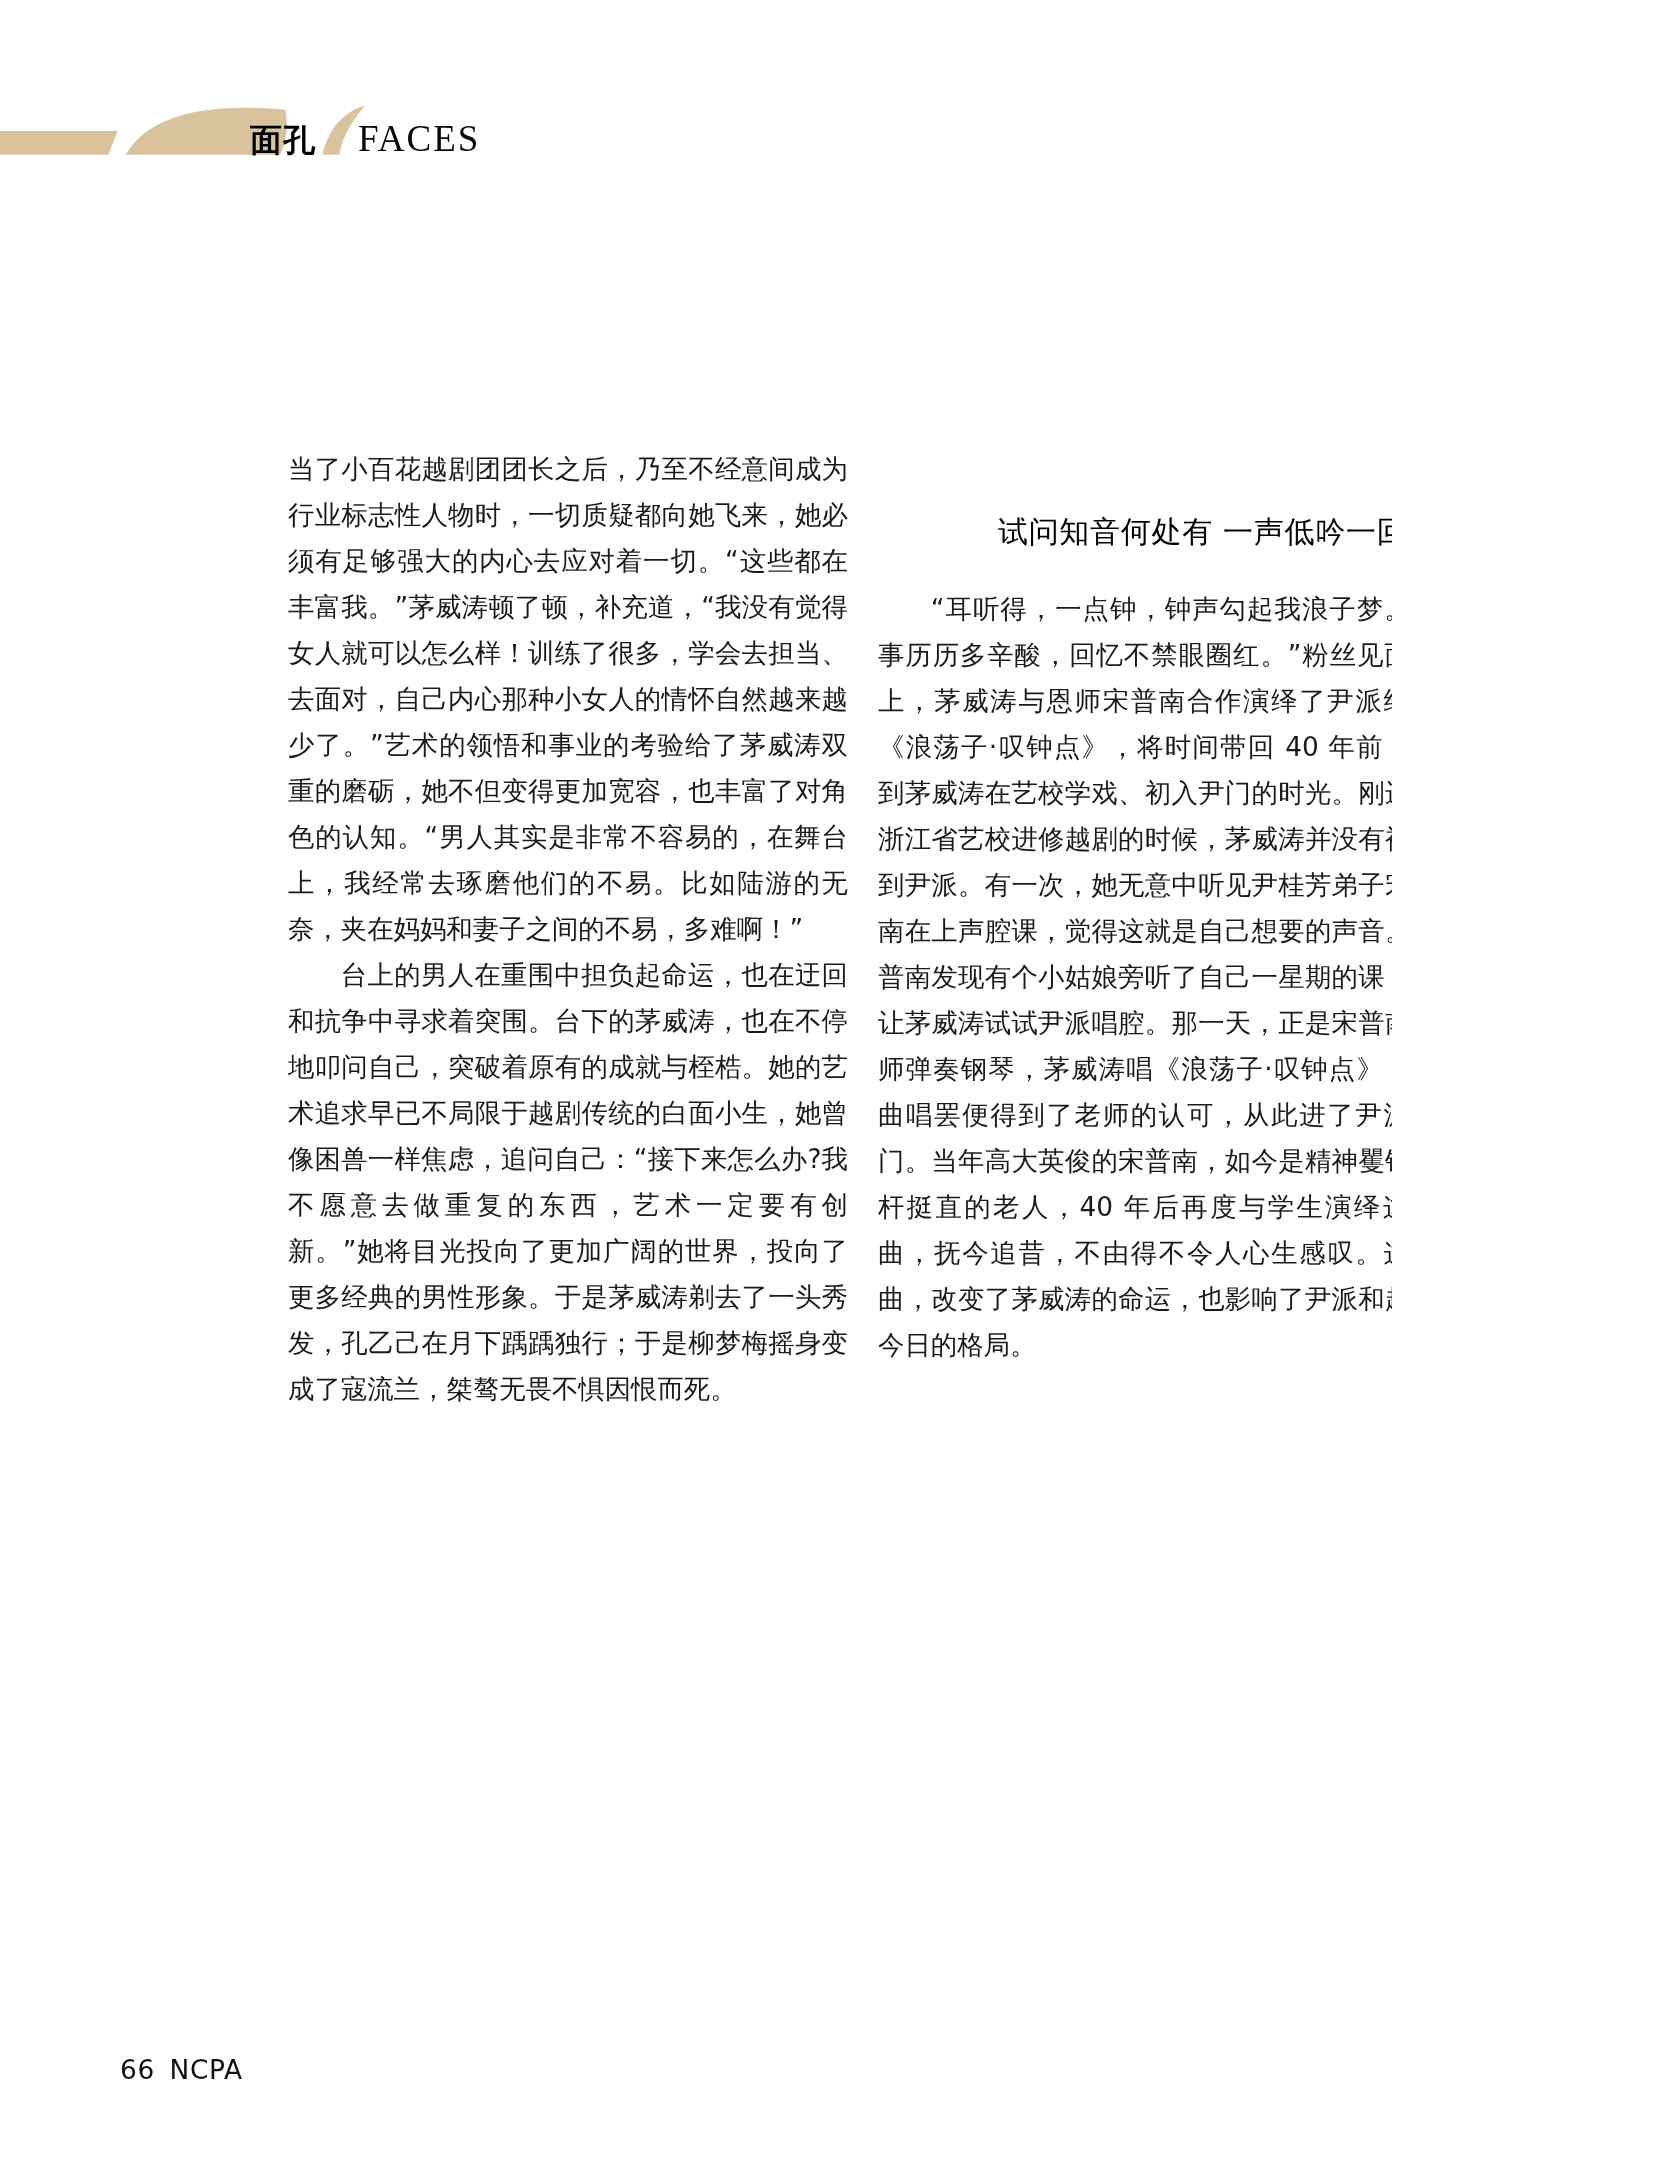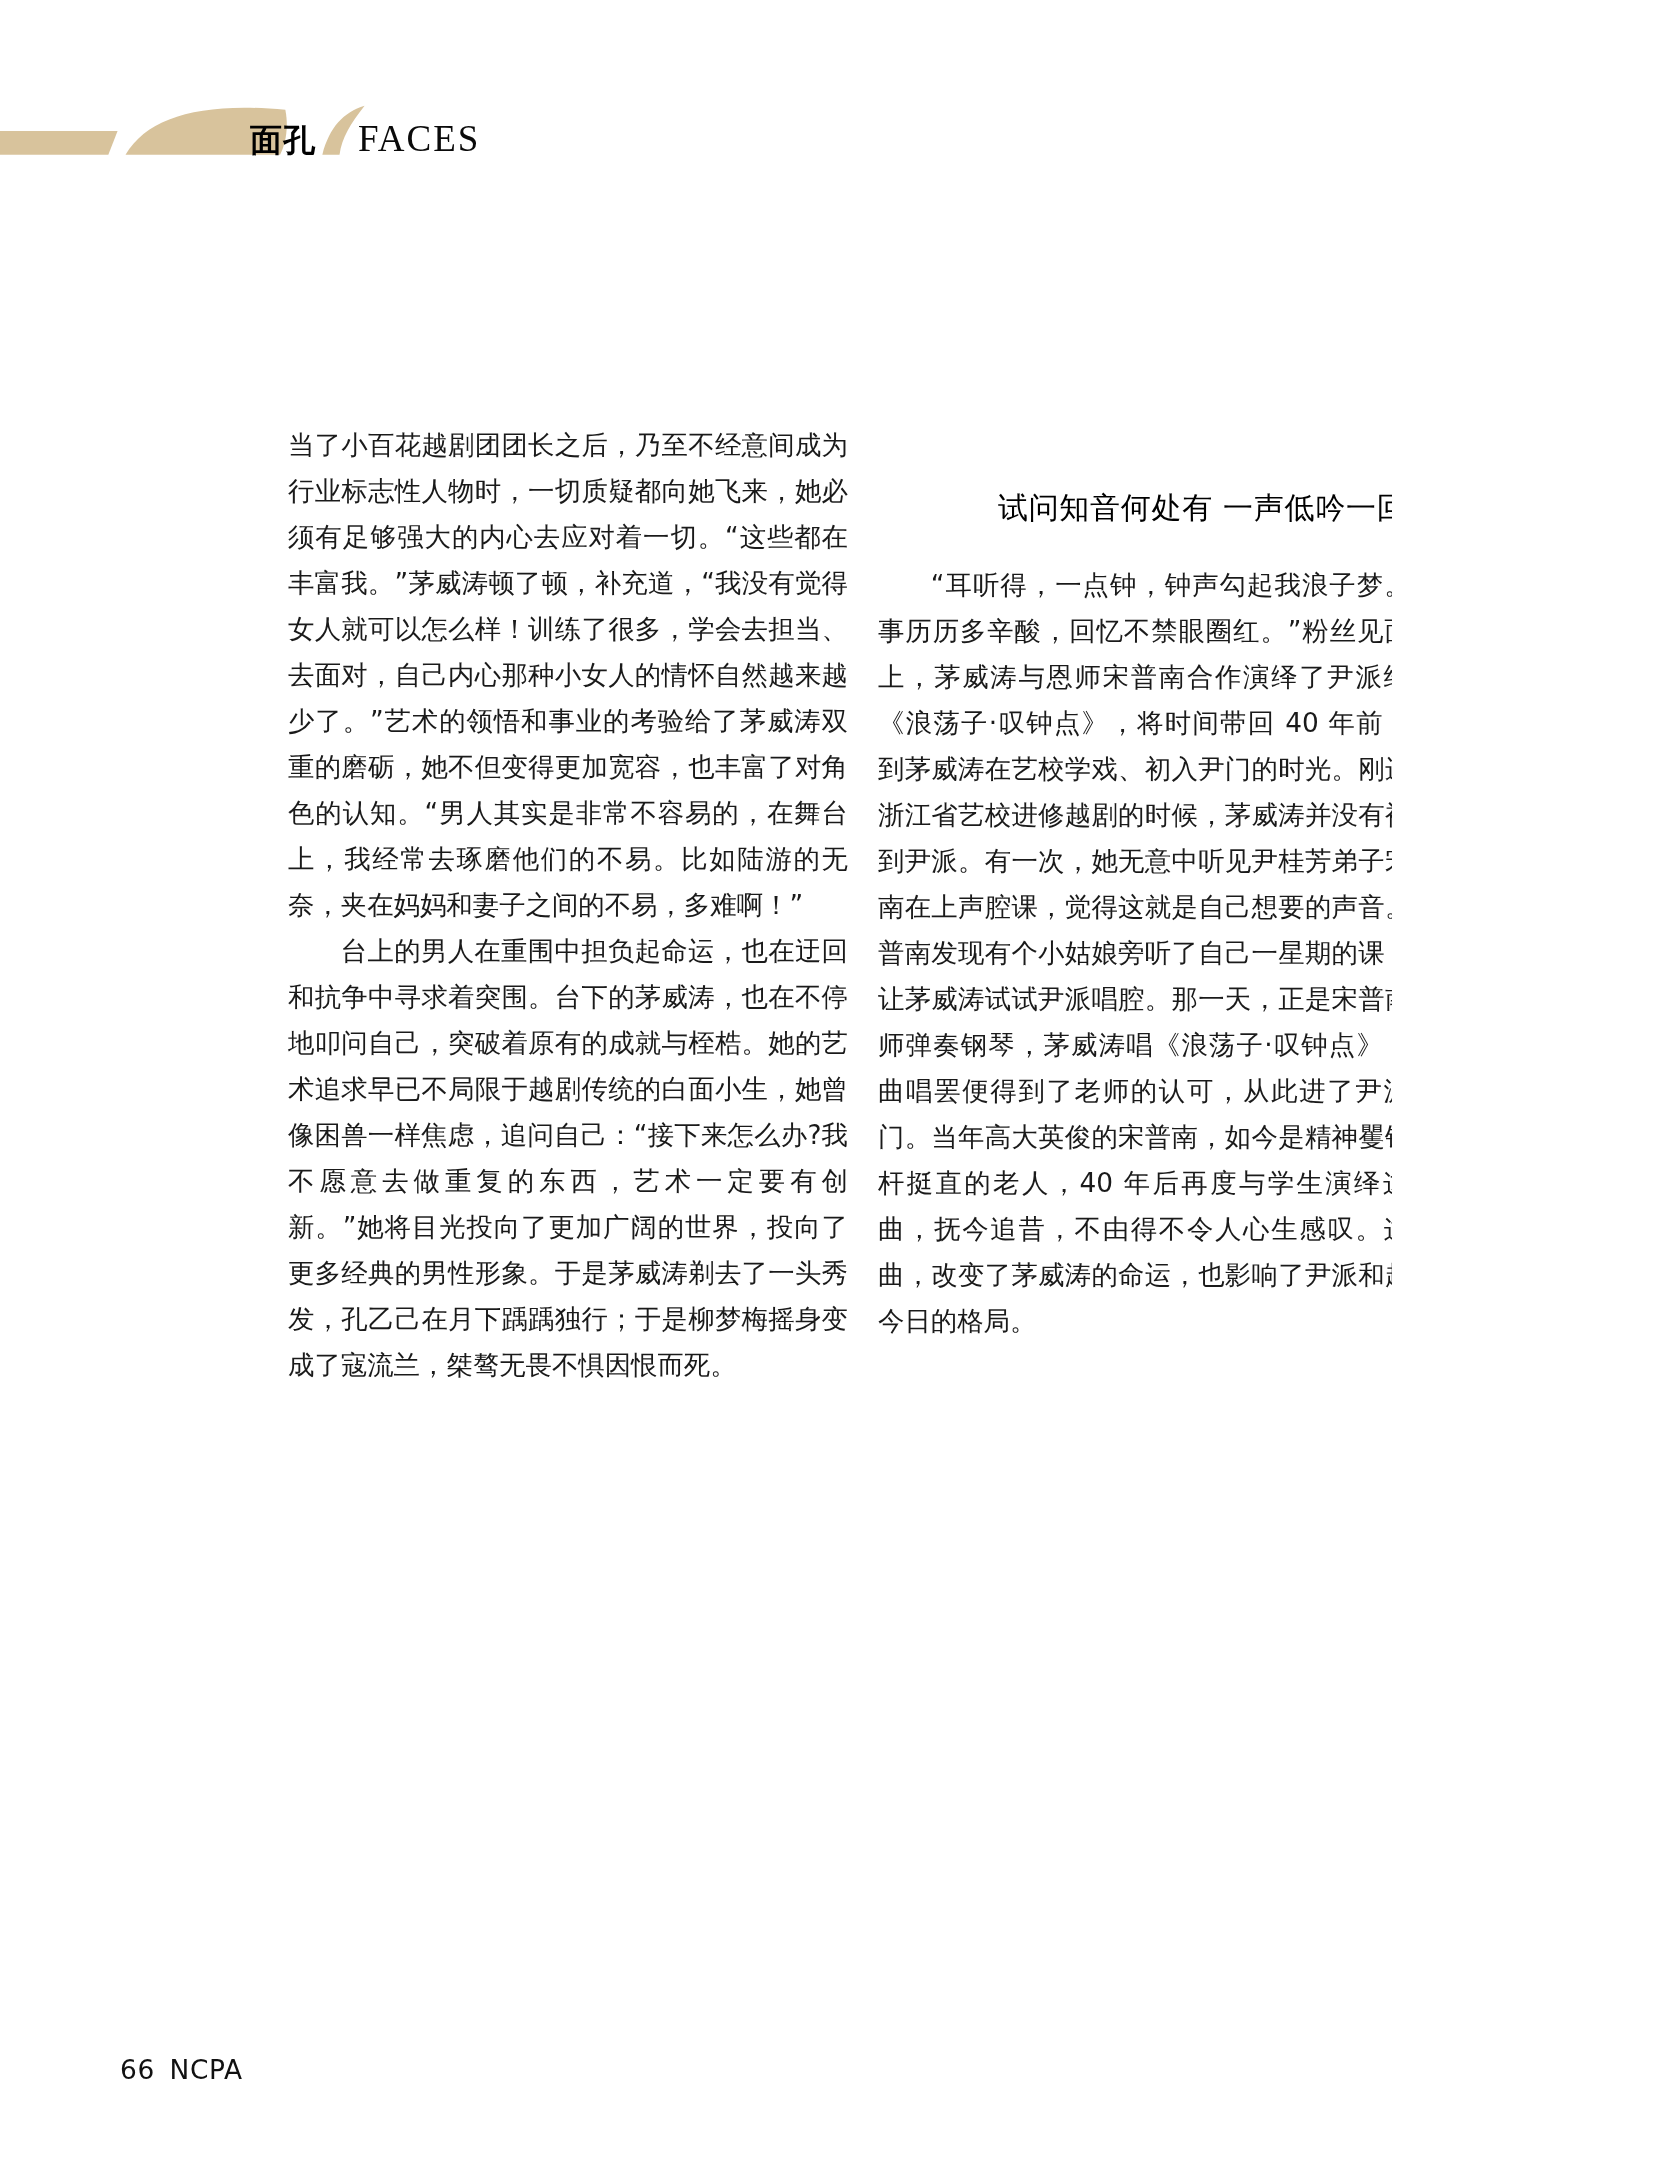--- a/index.html
+++ b/index.html
@@ -30,21 +30,21 @@
     font-family: "Liberation Serif", "DejaVu Serif", serif;
     font-size: 37px; line-height: 38px;
     color: #0a0a0a;
     letter-spacing: 2px;
     white-space: nowrap;
   }
 
   
   .col {
     position: absolute;
-    top: 422px;
+    top: 446px;
     width: 560px;
     font-size: 26.4px;
     line-height: 46px;
     text-align: justify;
     color: #1a1a1a;
   }
   .col-left  { left: 288px; }
   .col-right { left: 878px; }
   .col p { margin: 0; }
   .col p.indent { text-indent: 2em; }

